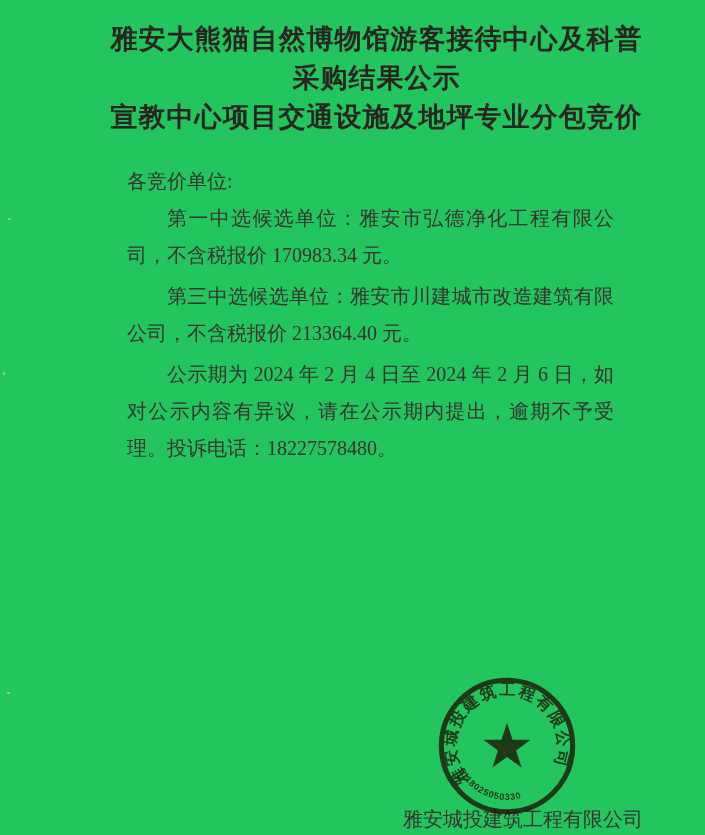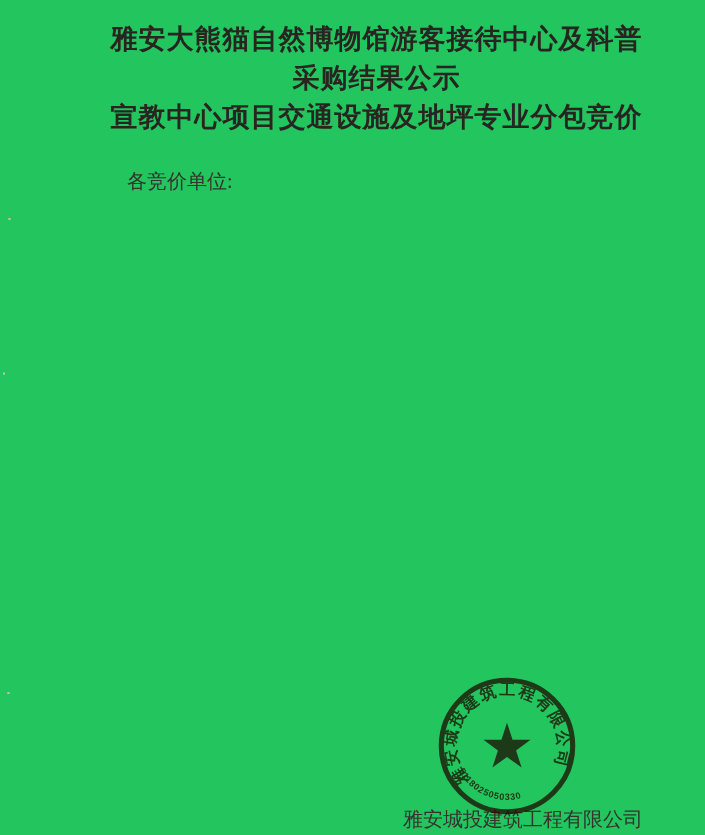--- a/index.html
+++ b/index.html
@@ -77,20 +77,23 @@
 <div class="page">
 
   <h1 class="doc-title">
     <span class="title-line">雅安大熊猫自然博物馆游客接待中心及科普</span>
     <span class="title-line">采购结果公示</span>
     <span class="title-line">宣教中心项目交通设施及地坪专业分包竞价</span>
   </h1>
 
   <div class="body-text">
     <p class="salutation">各竞价单位:</p>
+    <p class="para">第一中选候选单位：雅安市弘德净化工程有限公司，不含税报价 170983.34 元。</p>
+    <p class="para">第三中选候选单位：雅安市川建城市改造建筑有限公司，不含税报价 213364.40 元。</p>
+    <p class="para">公示期为 2024 年 2 月 4 日至 2024 年 2 月 6 日，如对公示内容有异议，请在公示期内提出，逾期不予受理。投诉电话：18227578480。</p>
   </div>
 
   <div class="signature">
     <div>雅安城投建筑工程有限公司</div>
     
   </div>
 
   <div class="stamp">
     <svg viewBox="0 0 200 200">
       <defs>

